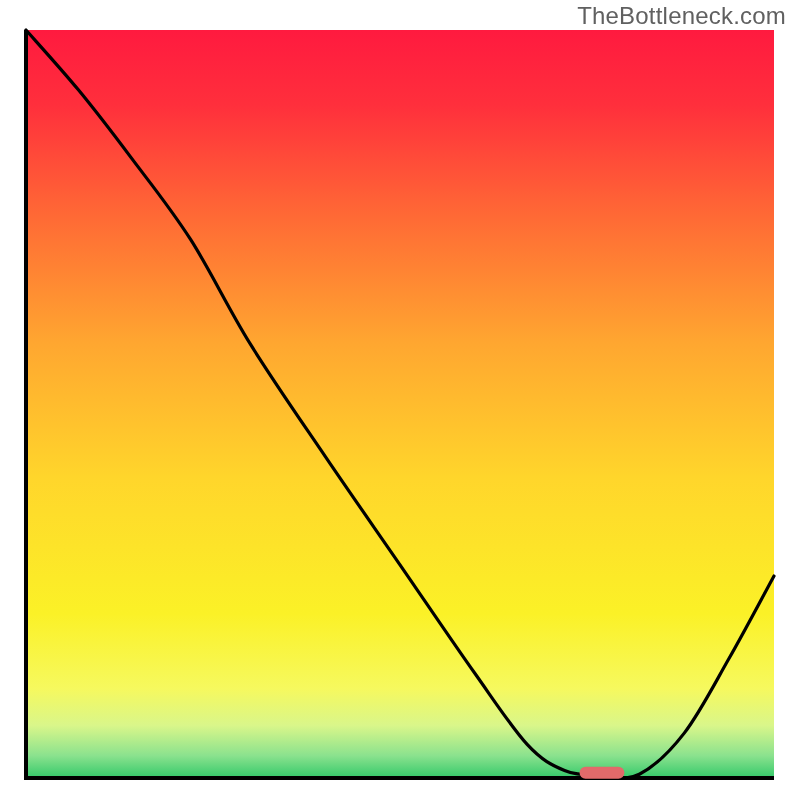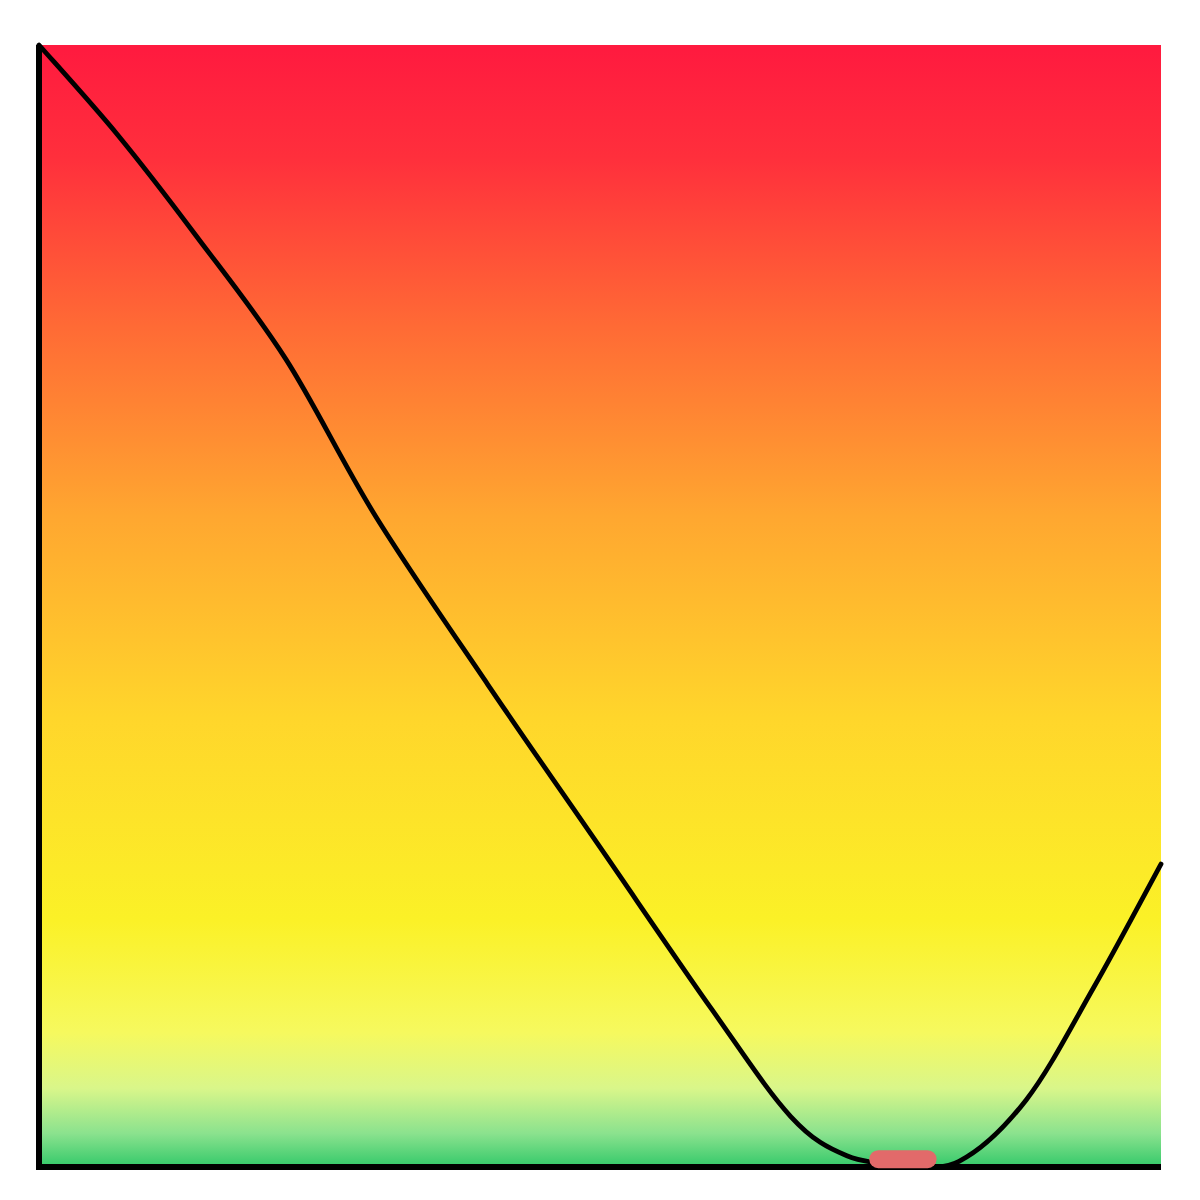--- a/index.html
+++ b/index.html
@@ -26,20 +26,21 @@
     z-index: 10;
   }
   svg.chart-canvas {
     display: block;
   }
 </style>
 </head>
 <body>
 
 <div class="chart-container">
+  <div class="watermark">TheBottleneck.com</div>
   <svg class="chart-canvas" width="800" height="800" viewBox="0 0 800 800">
   <defs>
         <linearGradient id="bg-grad" x1="0" y1="0" x2="0" y2="1">
           <stop offset="0%" stop-color="#ff1a3f"></stop>
           <stop offset="10%" stop-color="#ff2f3c"></stop>
           <stop offset="25%" stop-color="#ff6a35"></stop>
           <stop offset="42%" stop-color="#ffa730"></stop>
           <stop offset="60%" stop-color="#ffd62b"></stop>
           <stop offset="78%" stop-color="#fbf127"></stop>
           <stop offset="88%" stop-color="#f6f95e"></stop>

